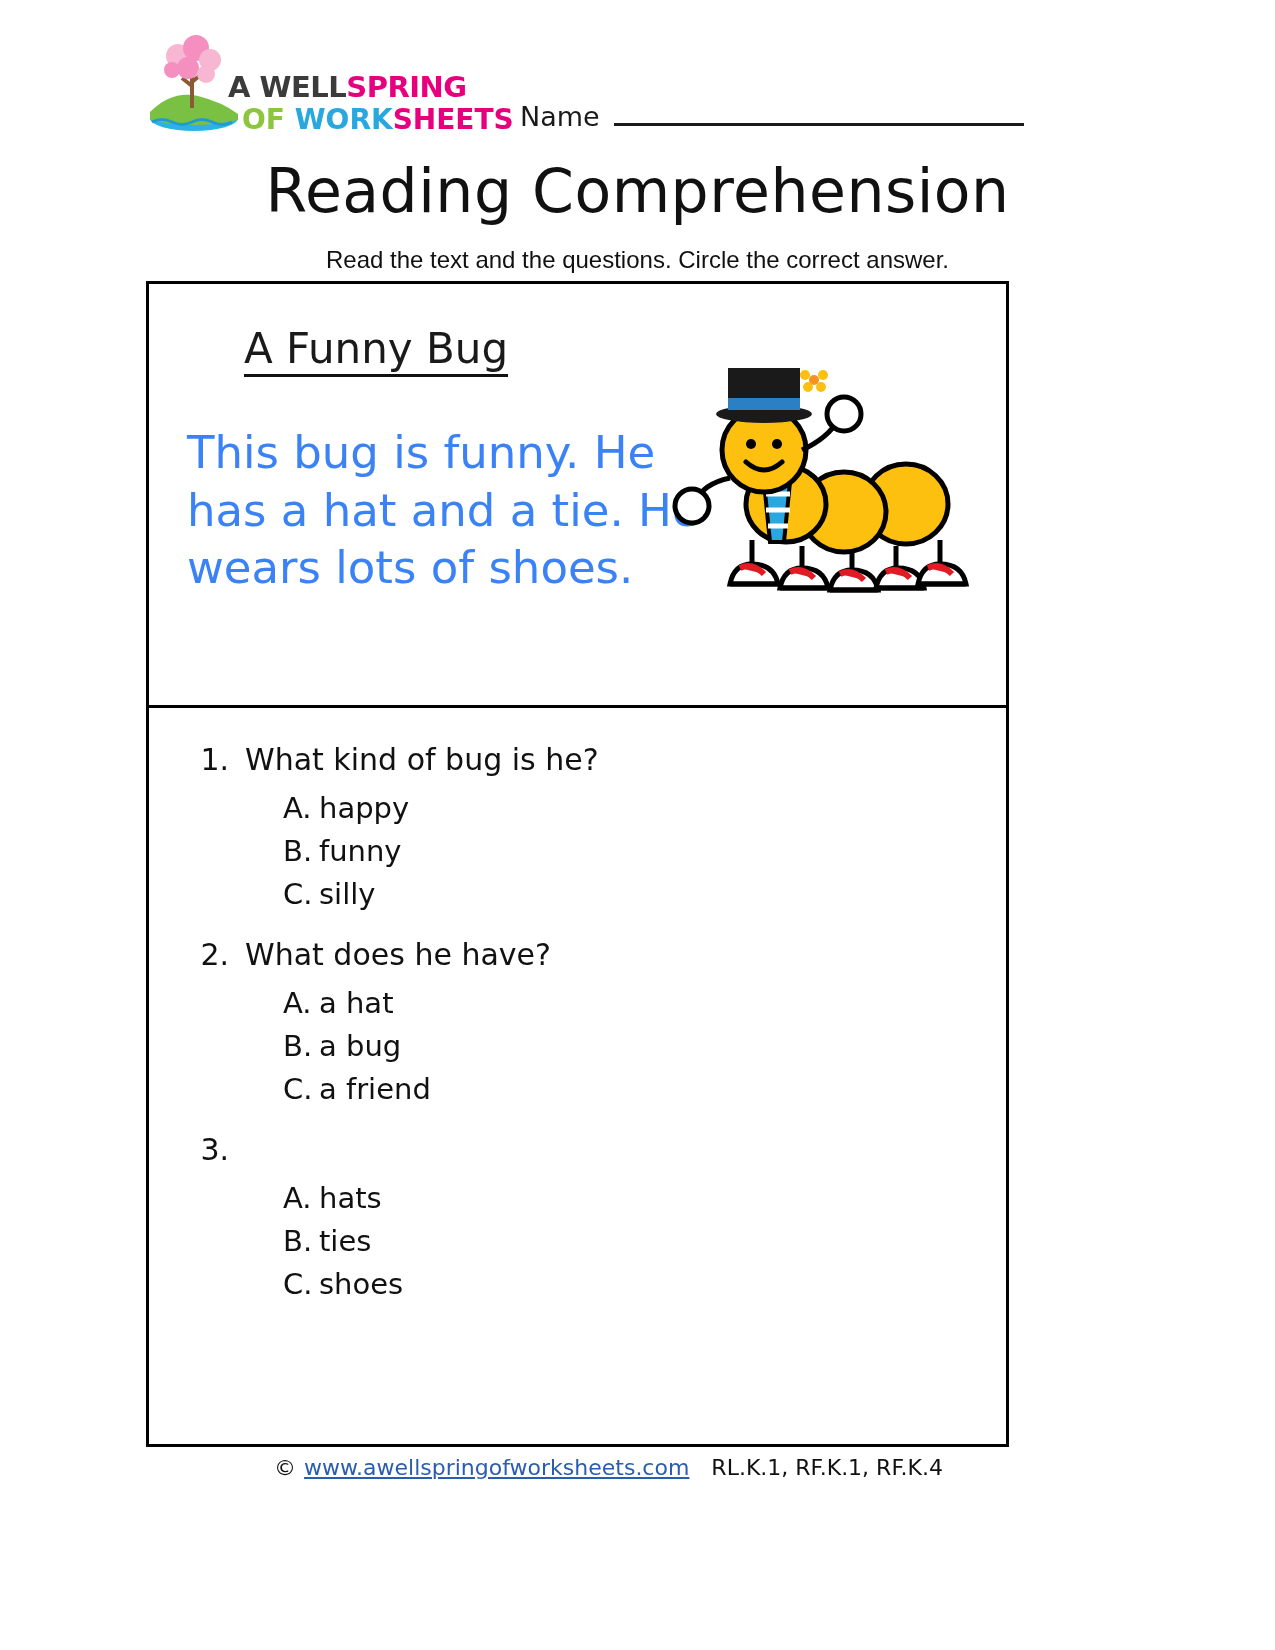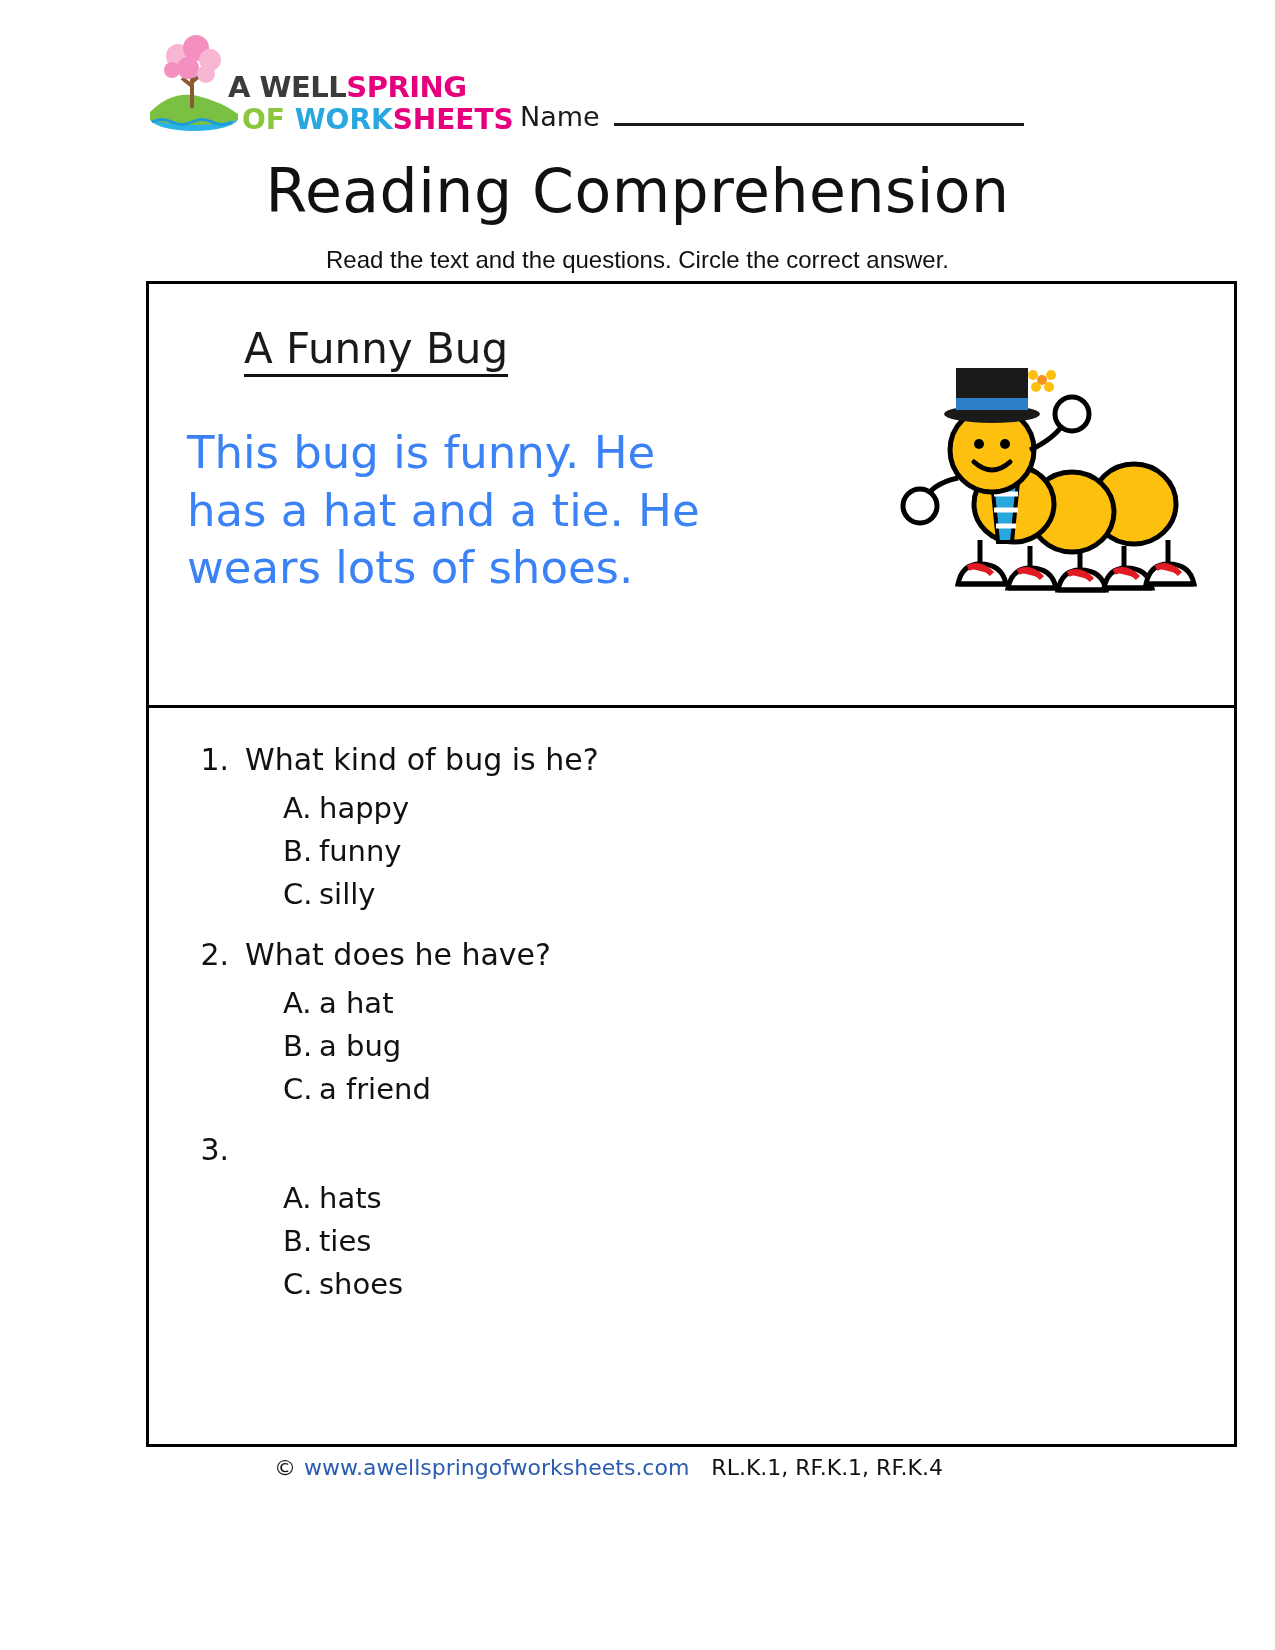--- a/index.html
+++ b/index.html
@@ -100,21 +100,21 @@
     font-size: 24px;
     color: #111;
     margin-top: 20px;
   }
 
   
   .sheet {
     position: absolute;
     left: 146px;
     top: 281px;
-    width: 1091px;
+    width: 863px;
     height: 1166px;
     border: 3px solid #000;
     box-sizing: border-box;
     background: #fff;
   }
   .passage {
     position: relative;
     height: 424px;
     border-bottom: 3px solid #000;
     box-sizing: border-box;
@@ -189,20 +189,21 @@
     display: flex;
     justify-content: center;
     align-items: center;
     font-family: "DejaVu Sans", sans-serif;
     font-size: 22px;
     color: #111;
   }
   .copy-sym { margin-right: 8px; color: #111; }
   .site-link {
     color: #2a5db0;
+    text-decoration: underline;
     margin-right: 22px;
     text-align: center;
   }
   .standards { color: #111; }
 </style>
 </head>
 <body>
 
 <div class="header">
 

